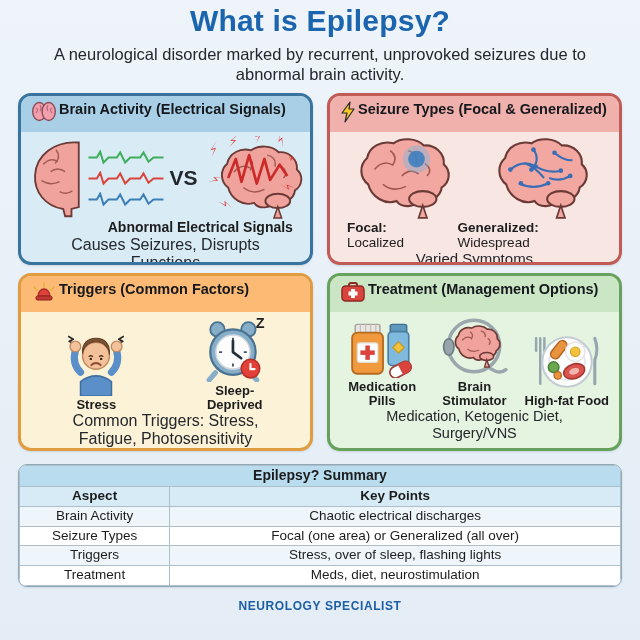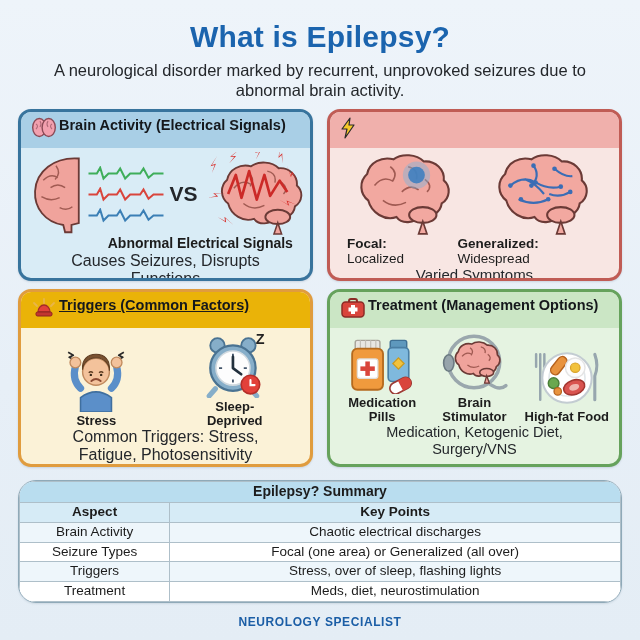--- a/index.html
+++ b/index.html
@@ -1,20 +1,20 @@
 <!DOCTYPE html>
 <html><head>
 <meta charset="utf-8">
 <style>
   html,body{margin:0;padding:0;}
   .canvas{
     width:640px;height:640px;box-sizing:border-box;
     background:linear-gradient(180deg,#eef4fa 0%,#e7eff7 60%,#e4edf5 100%);
     font-family:"Liberation Sans",sans-serif;color:#1c1c1c;
-    overflow:hidden;padding-top:16px;
+    overflow:hidden;
   }
   
   .page-title{
     margin:4px 0 6px;text-align:center;font-size:30px;font-weight:bold;
     color:#1b64ae;letter-spacing:.2px;
   }
   .page-subtitle{
     margin:0 auto;width:560px;text-align:center;font-size:16.5px;
     line-height:1.22;color:#24272b;font-weight:500;
   }
@@ -33,41 +33,41 @@
   .panel-header .ptitle{font-weight:bold;font-size:14.5px;color:#15181c;}
   .panel-body{
     flex:1;display:flex;flex-direction:column;align-items:center;
     justify-content:space-between;padding:4px 6px 7px;
   }
   .p-blue  {border:3px solid #38749d;background:#d9ecf6;}
   .p-blue  .panel-header{background:#a9cfe6;}
   .p-red   {border:3px solid #c05c55;background:#f8e6e3;}
   .p-red   .panel-header{background:#f0b0ac;}
   .p-orange{border:3px solid #e09c3e;background:#fbf2d7;}
-  .p-orange .panel-header{background:#eab308;text-decoration:underline;}
+  .p-orange .panel-header{background:#fdba74;}
   .p-green {border:3px solid #66a25c;background:#e5f3e1;}
   .p-green .panel-header{background:#cbe6c5;}
 
   .art-row{display:flex;align-items:center;justify-content:center;width:100%;}
   .wave-stack{display:flex;flex-direction:column;gap:6px;}
   .vs{font-size:21px;font-weight:bold;color:#23262a;margin:0 2px;}
   .cap-bold{font-size:14px;font-weight:bold;text-align:right;line-height:1.1;}
   .cap{font-size:16px;text-align:center;line-height:1.15;color:#24272b;}
   .cap-wrap{width:92%;}
 
   .duo-labels{display:flex;gap:18px;justify-content:center;font-size:13.5px;}
   .duo-labels b{font-weight:bold;}
 
   .icon-cols{display:flex;width:100%;justify-content:space-around;align-items:flex-end;}
   .icon-col{display:flex;flex-direction:column;align-items:center;width:88px;}
   .icon-col .ilabel{font-size:13px;font-weight:bold;text-align:center;line-height:1.05;margin-top:2px;}
 
   
   .table-wrap{
-    margin:13px 18px 0;border:1.5px solid #8fa9b8;border-radius:18px;
+    margin:13px 18px 0;border:1.5px solid #8fa9b8;border-radius:9px;
     overflow:hidden;background:#fff;box-shadow:0 1px 2px rgba(40,70,100,.12);
   }
   table{width:100%;border-collapse:collapse;font-size:13.5px;}
   td,th{border:1px solid #aebfc9;padding:1px 6px;text-align:center;line-height:1.25;}
   .t-title{background:#b9ddef;font-weight:bold;font-size:14px;border-bottom:1px solid #aebfc9;}
   .t-head th{background:#d6ebf6;font-weight:bold;}
   .col-aspect{width:25%;}
   tbody tr:nth-child(odd) td{background:#eef6fb;}
   tbody tr:nth-child(even) td{background:#ffffff;}
 
@@ -150,20 +150,21 @@
       </div>
     </div>
 
     <div class="panel p-red">
       <div class="panel-header">
         <span>
           <svg width="16" height="22" viewBox="0 0 16 22">
             <polygon points="10,1 2,12 7,12 5,21 14,8 9,8" fill="#f7c928" stroke="#2a2a2a" stroke-width="1.2" stroke-linejoin="round"></polygon>
           </svg>
         </span>
+        <span class="ptitle">Seizure Types (Focal &amp; Generalized)</span>
       </div>
       <div class="panel-body">
         <div class="art-row" style="gap:26px">
           <span>
             <svg width="112" height="84" viewBox="0 0 100 80">
               <path d="M14 46 C6 40 5 28 13 21 C15 10 27 4 38 7 C46 1 60 2 67 9 C78 8 87 17 86 27 C93 33 92 44 84 49 C83 58 73 64 64 61 C58 68 46 69 41 62 C30 66 17 58 14 46 Z" fill="#f2a8a0" stroke="#6b3a36" stroke-width="2"></path>
               <ellipse cx="66" cy="60" rx="13" ry="7.5" fill="#f2a8a0" stroke="#6b3a36" stroke-width="2"></ellipse>
               <path d="M66 66 l-4 12 h8 z" fill="#f2a8a0" stroke="#6b3a36" stroke-width="1.6"></path>
               <path d="M20 32 q8 -10 18 -4 M35 14 q8 6 2 14 M52 14 q10 2 8 12 M68 26 q8 6 2 12 M28 46 q10 8 22 2 M46 38 q8 -8 16 -2" fill="none" stroke="#a05a52" stroke-width="1.5"></path>
               <circle cx="60" cy="22" r="13" fill="#7fb3d9" opacity="0.45"></circle>

